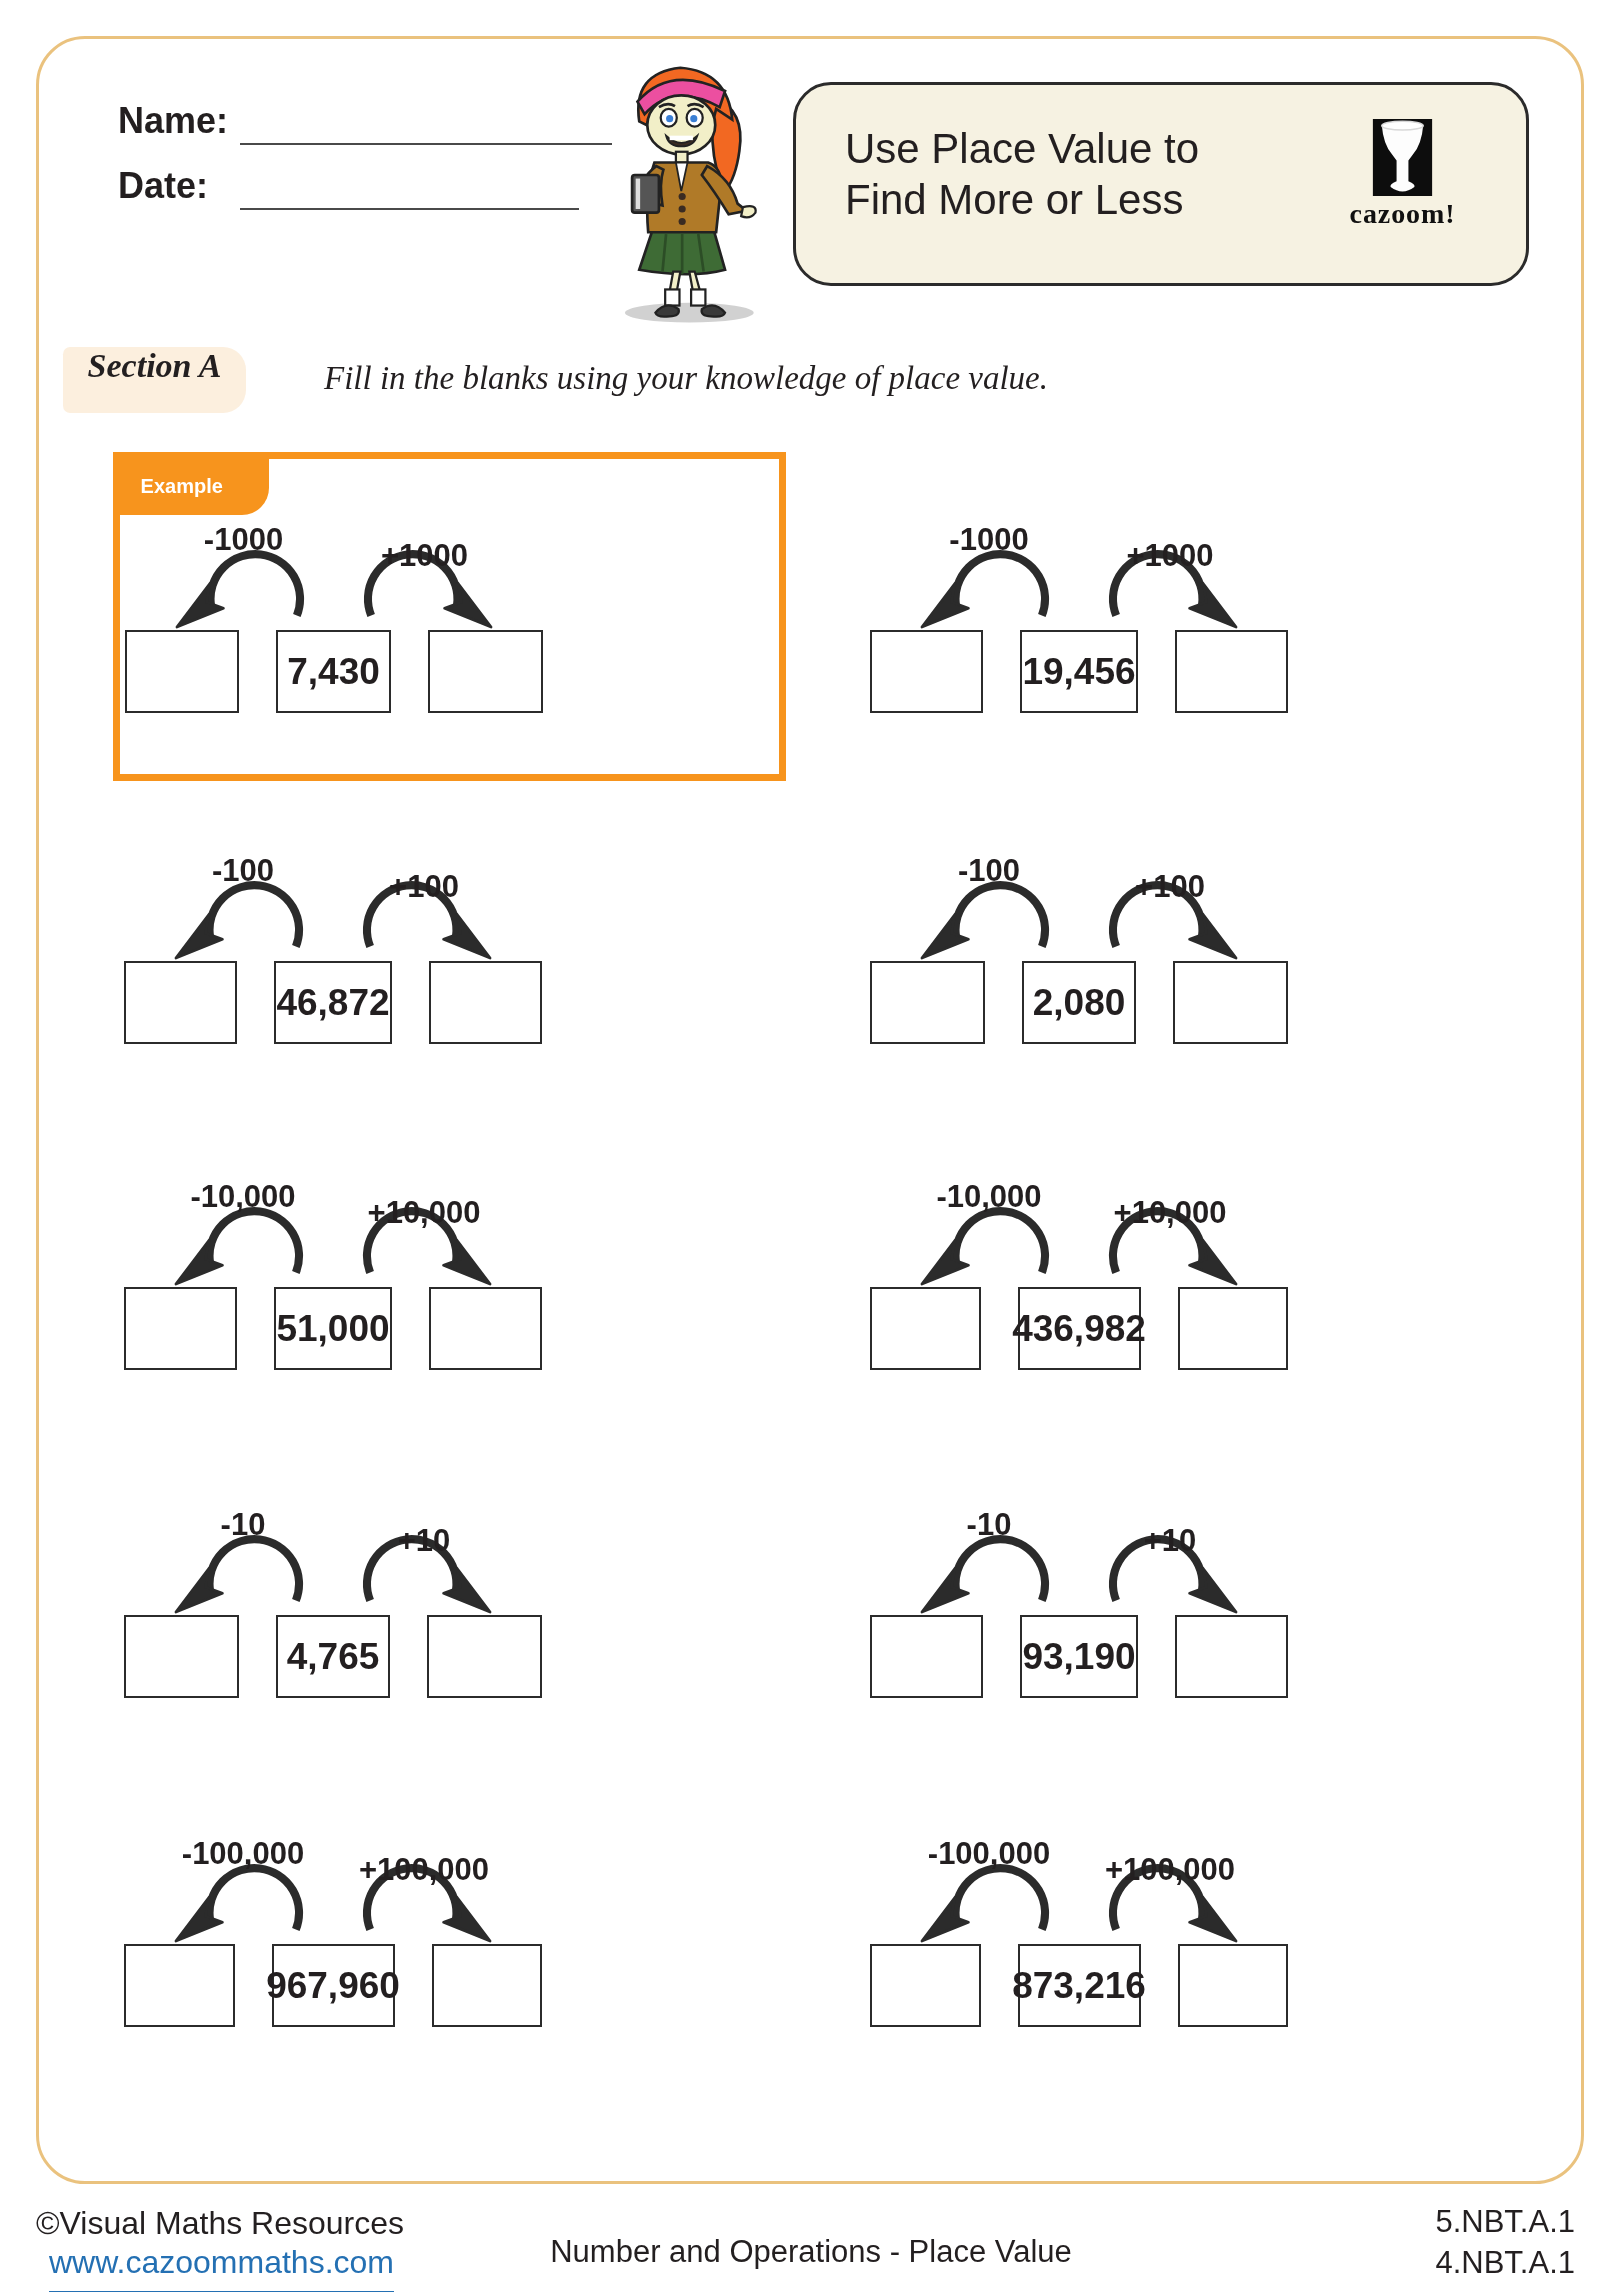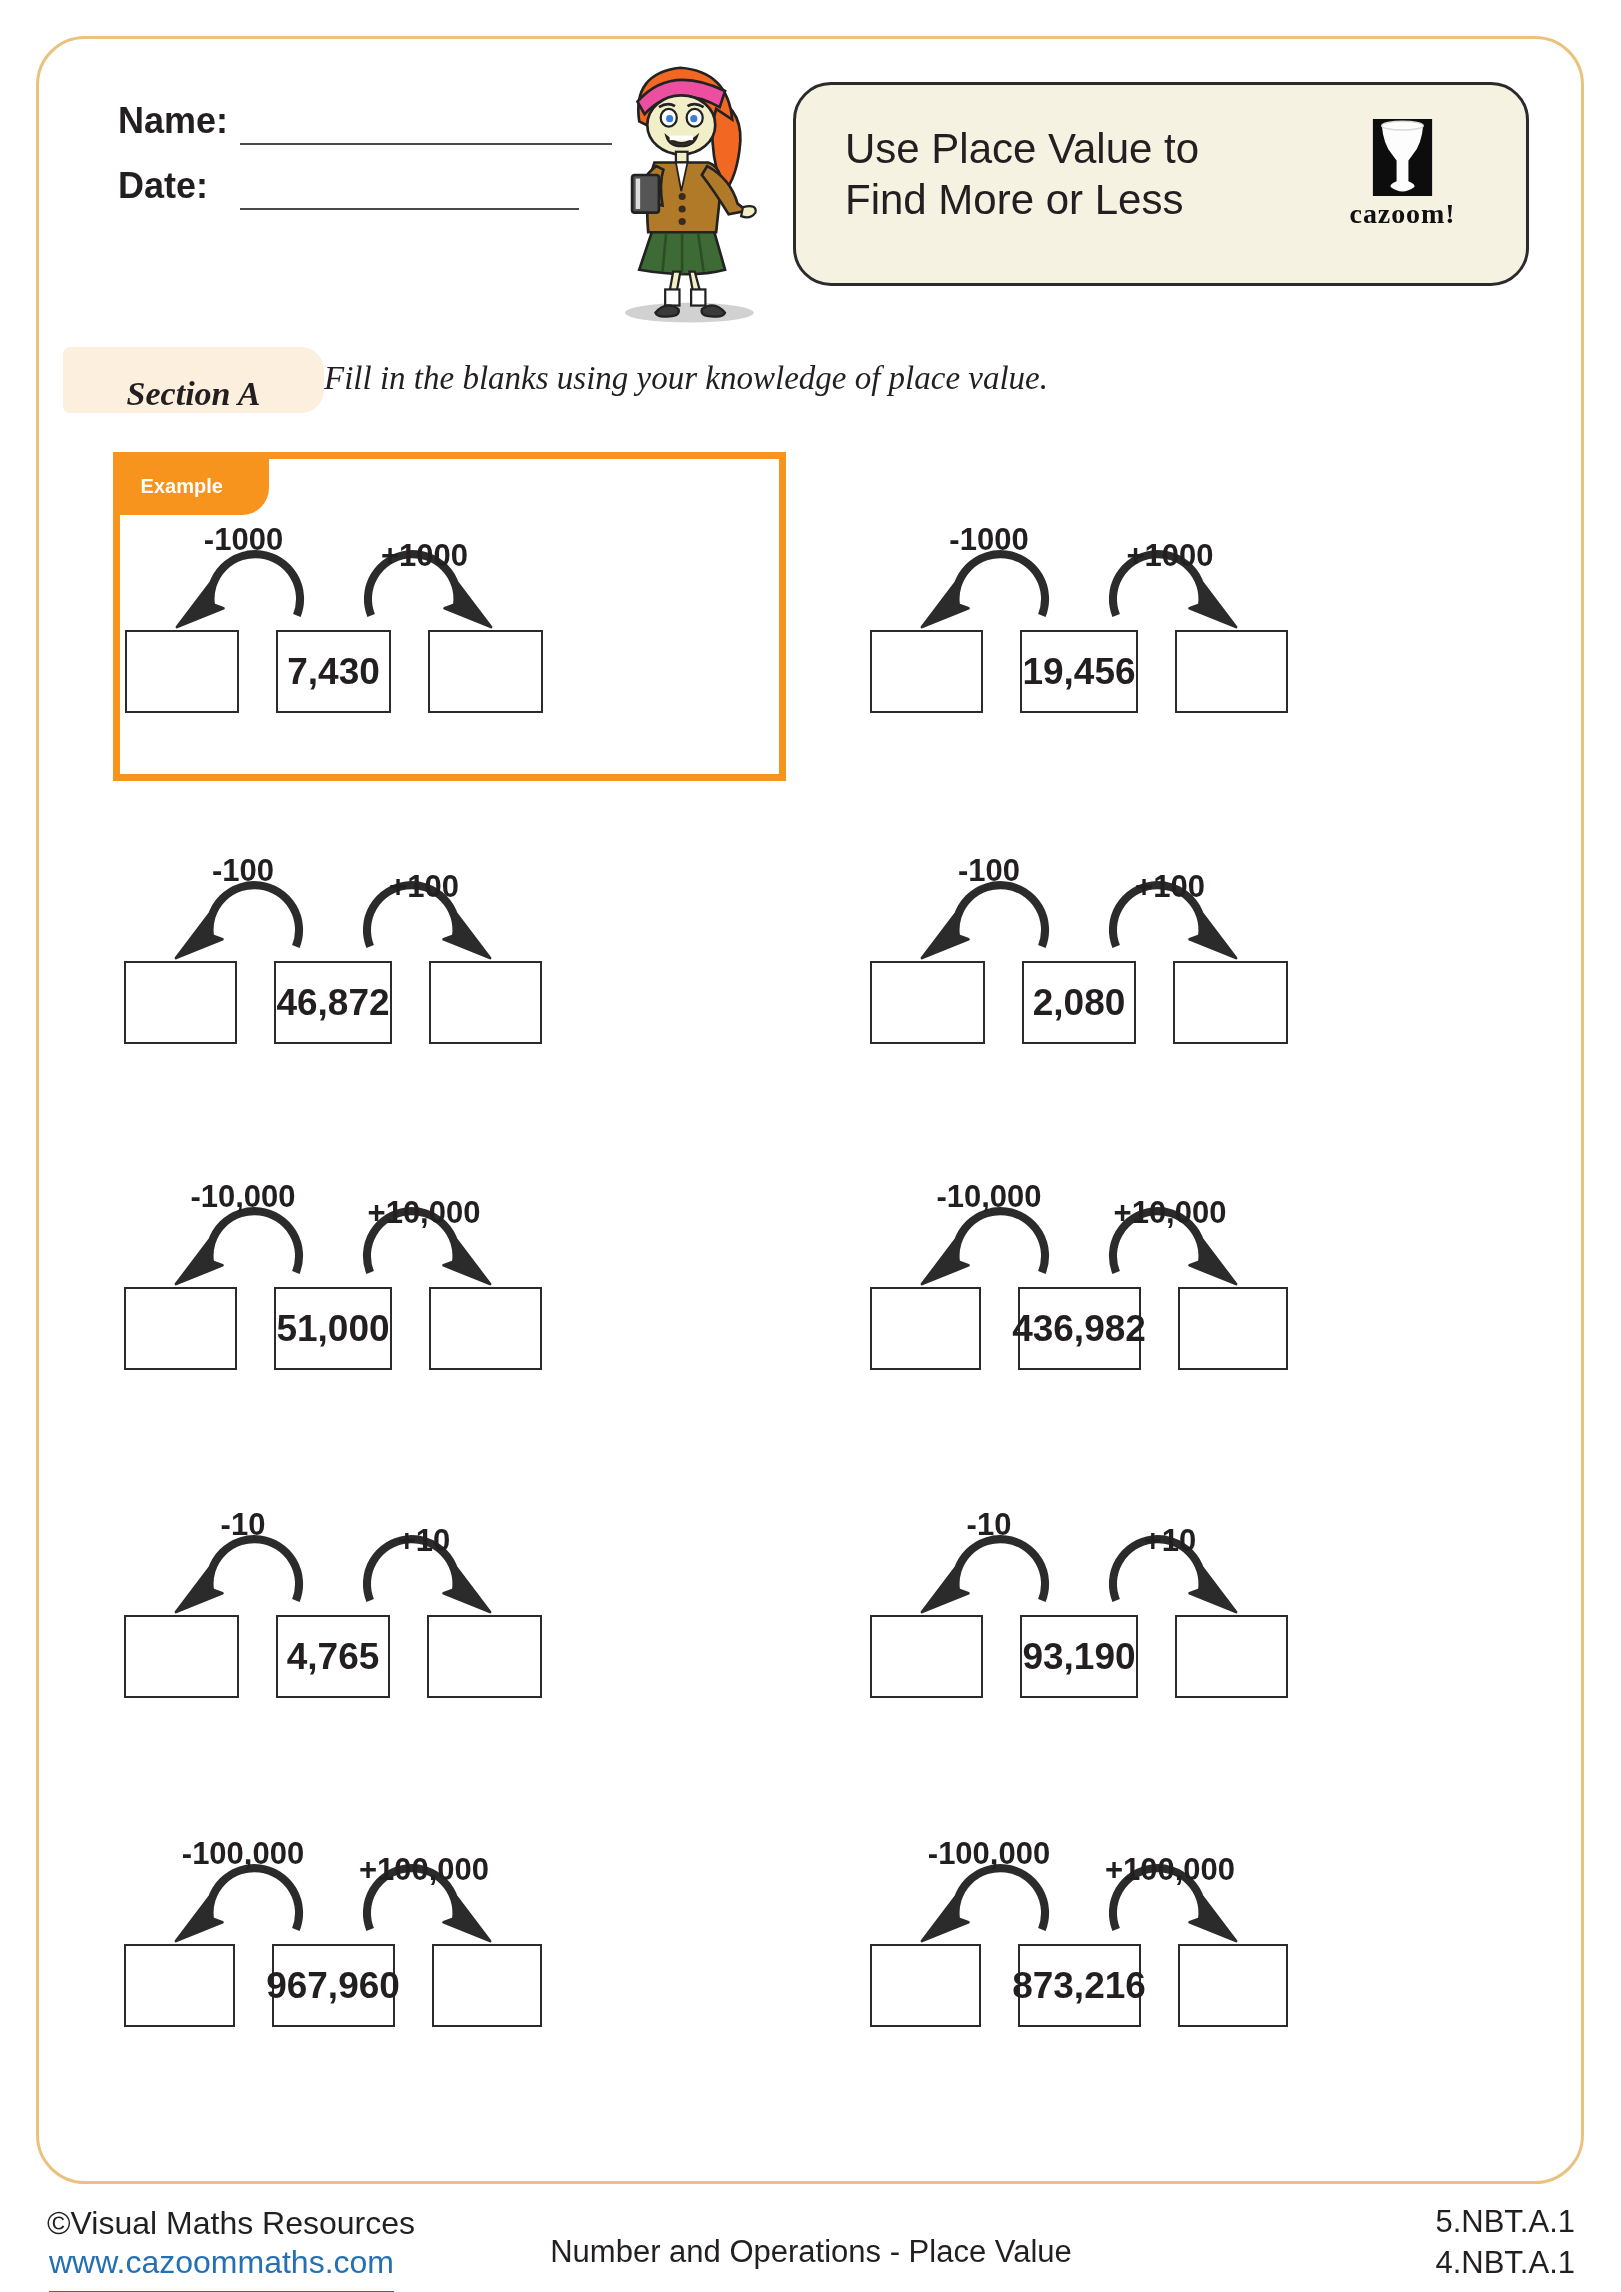--- a/index.html
+++ b/index.html
@@ -20,22 +20,22 @@
     background:#F6F2E2;border:3.6px solid #2b2b2b;border-radius:38px;
   }
   .titletext{
     position:absolute;left:49px;top:38px;font-size:42px;line-height:51px;font-weight:normal;color:#231F20;
   }
   .logo{position:absolute;right:52px;top:34px;width:143px;text-align:center;}
   .logo svg{display:block;margin:0 auto;}
   .logotext{font-family:"Liberation Serif", serif;font-weight:bold;font-size:28px;color:#111;margin-top:1.8px;letter-spacing:0.9px;}
   
   .sectionbox{
-    position:absolute;left:63px;top:347px;width:261px;height:66px;background:#FCEFDE;
-    border-radius:7.2px 23px 23px 7.2px;display:flex;align-items:flex-end;justify-content:center;
+    position:absolute;left:63px;top:347px;width:183px;height:66px;background:#FCEFDE;
+    border-radius:7.2px 23px 23px 7.2px;display:flex;align-items:flex-start;justify-content:center;
   }
   .sectionlabel{font-family:"Liberation Serif", serif;font-style:italic;font-weight:bold;font-size:34px;color:#231F20;}
   .instruction{
     position:absolute;left:324px;top:360px;font-family:"Liberation Serif", serif;
     font-style:italic;font-size:33px;color:#231F20;white-space:nowrap;
   }
   
   .examplebox{
     position:absolute;left:113px;top:452px;width:673px;height:329px;box-sizing:border-box;
     border:7.2px solid #F7941D;background:#fff;
@@ -57,21 +57,21 @@
   .arcs{display:block;width:418px;height:72px;overflow:visible;}
   .arc{fill:none;stroke:#2b2b2b;stroke-width:9;}
   .head{fill:#2b2b2b;stroke:#2b2b2b;stroke-width:3;stroke-linejoin:round;}
   .boxes{display:flex;gap:37px;margin-top:0;}
   .abox{
     width:123px;height:83px;box-sizing:border-box;border:2.7px solid #2b2b2b;background:#fff;
     display:flex;align-items:center;justify-content:center;
   }
   .abox span{font-size:37px;font-weight:bold;color:#231F20;}
   
-  .foot-copy{position:absolute;left:47px;top:2205px;font-size:32px;color:#231F20;}
+  .foot-copy{position:absolute;left:36px;top:2205px;font-size:32px;color:#231F20;}
   .foot-link{position:absolute;left:49px;top:2244px;font-size:32px;color:#2470B3;border-bottom:2.7px solid #2470B3;padding-bottom:10px;}
   .foot-topic{position:absolute;left:50%;transform:translateX(-50%);top:2234px;font-size:31px;color:#231F20;white-space:nowrap;}
   .foot-std{position:absolute;right:47px;top:2201px;font-size:31px;text-align:right;line-height:41px;color:#231F20;}
   .hiddenassets{position:absolute;width:0;height:0;overflow:hidden;}
 </style>
 </head>
 <body>
 
 <svg class="hiddenassets" aria-hidden="true">
   <defs>

